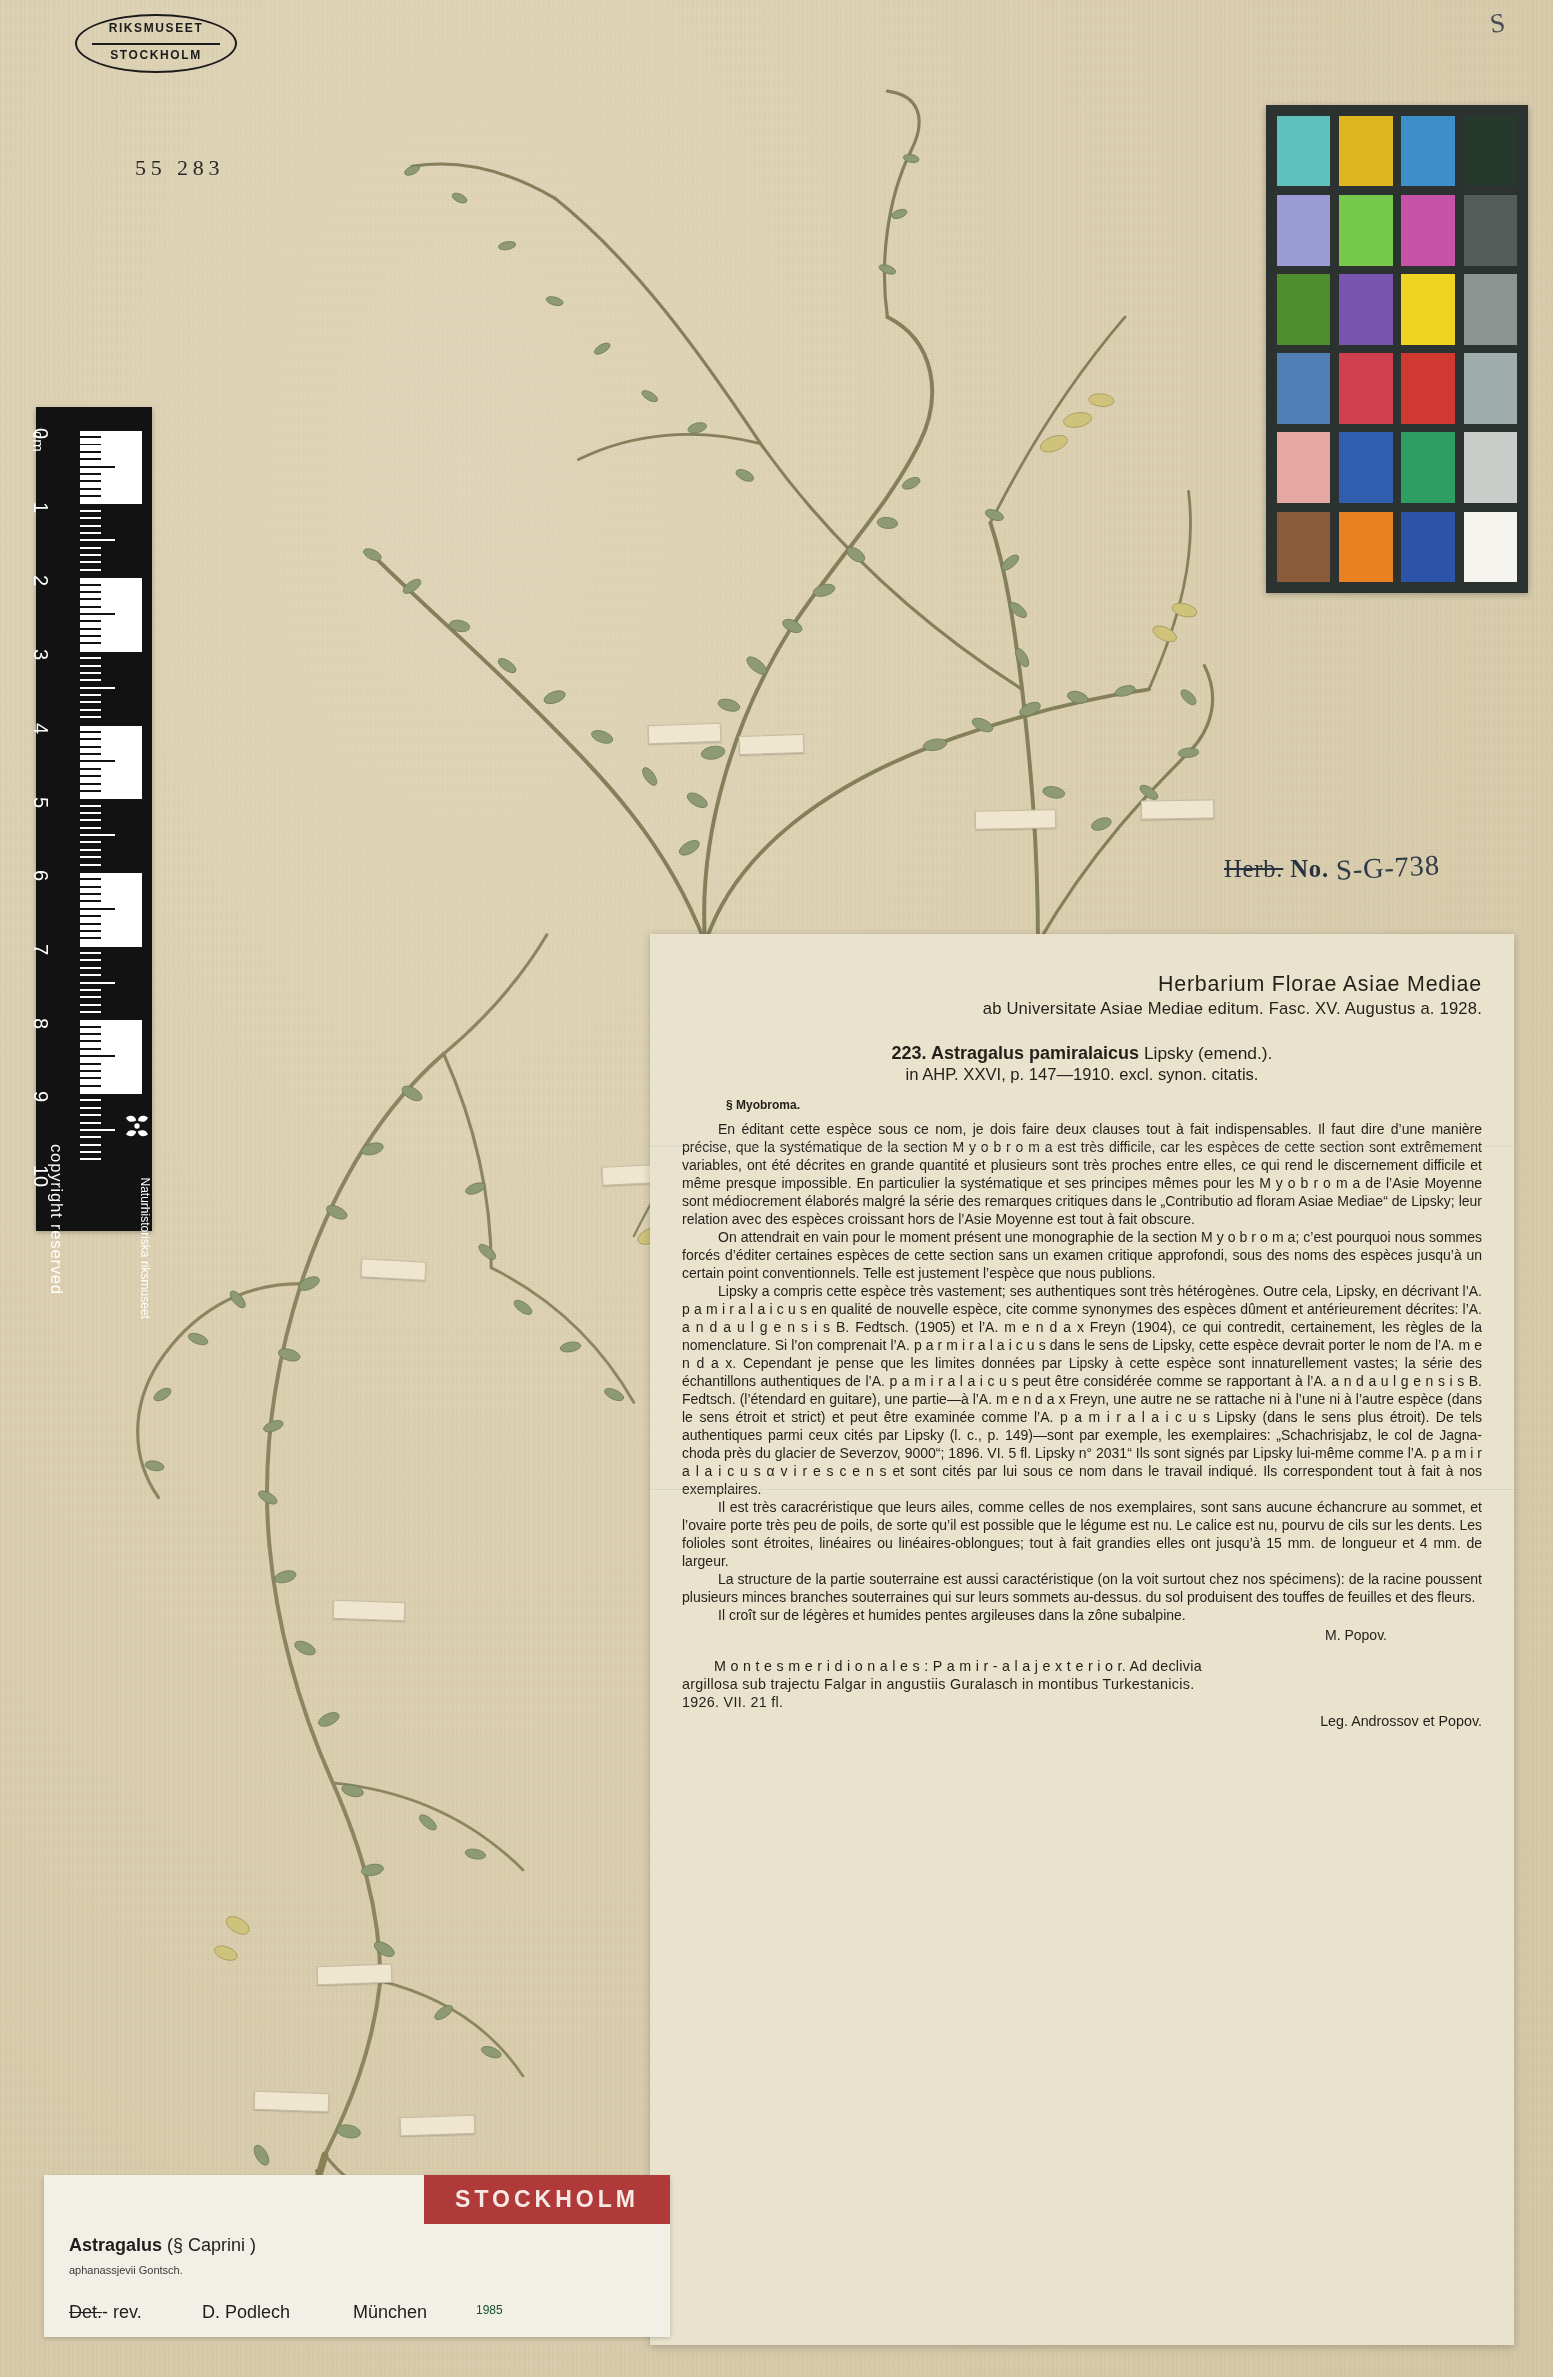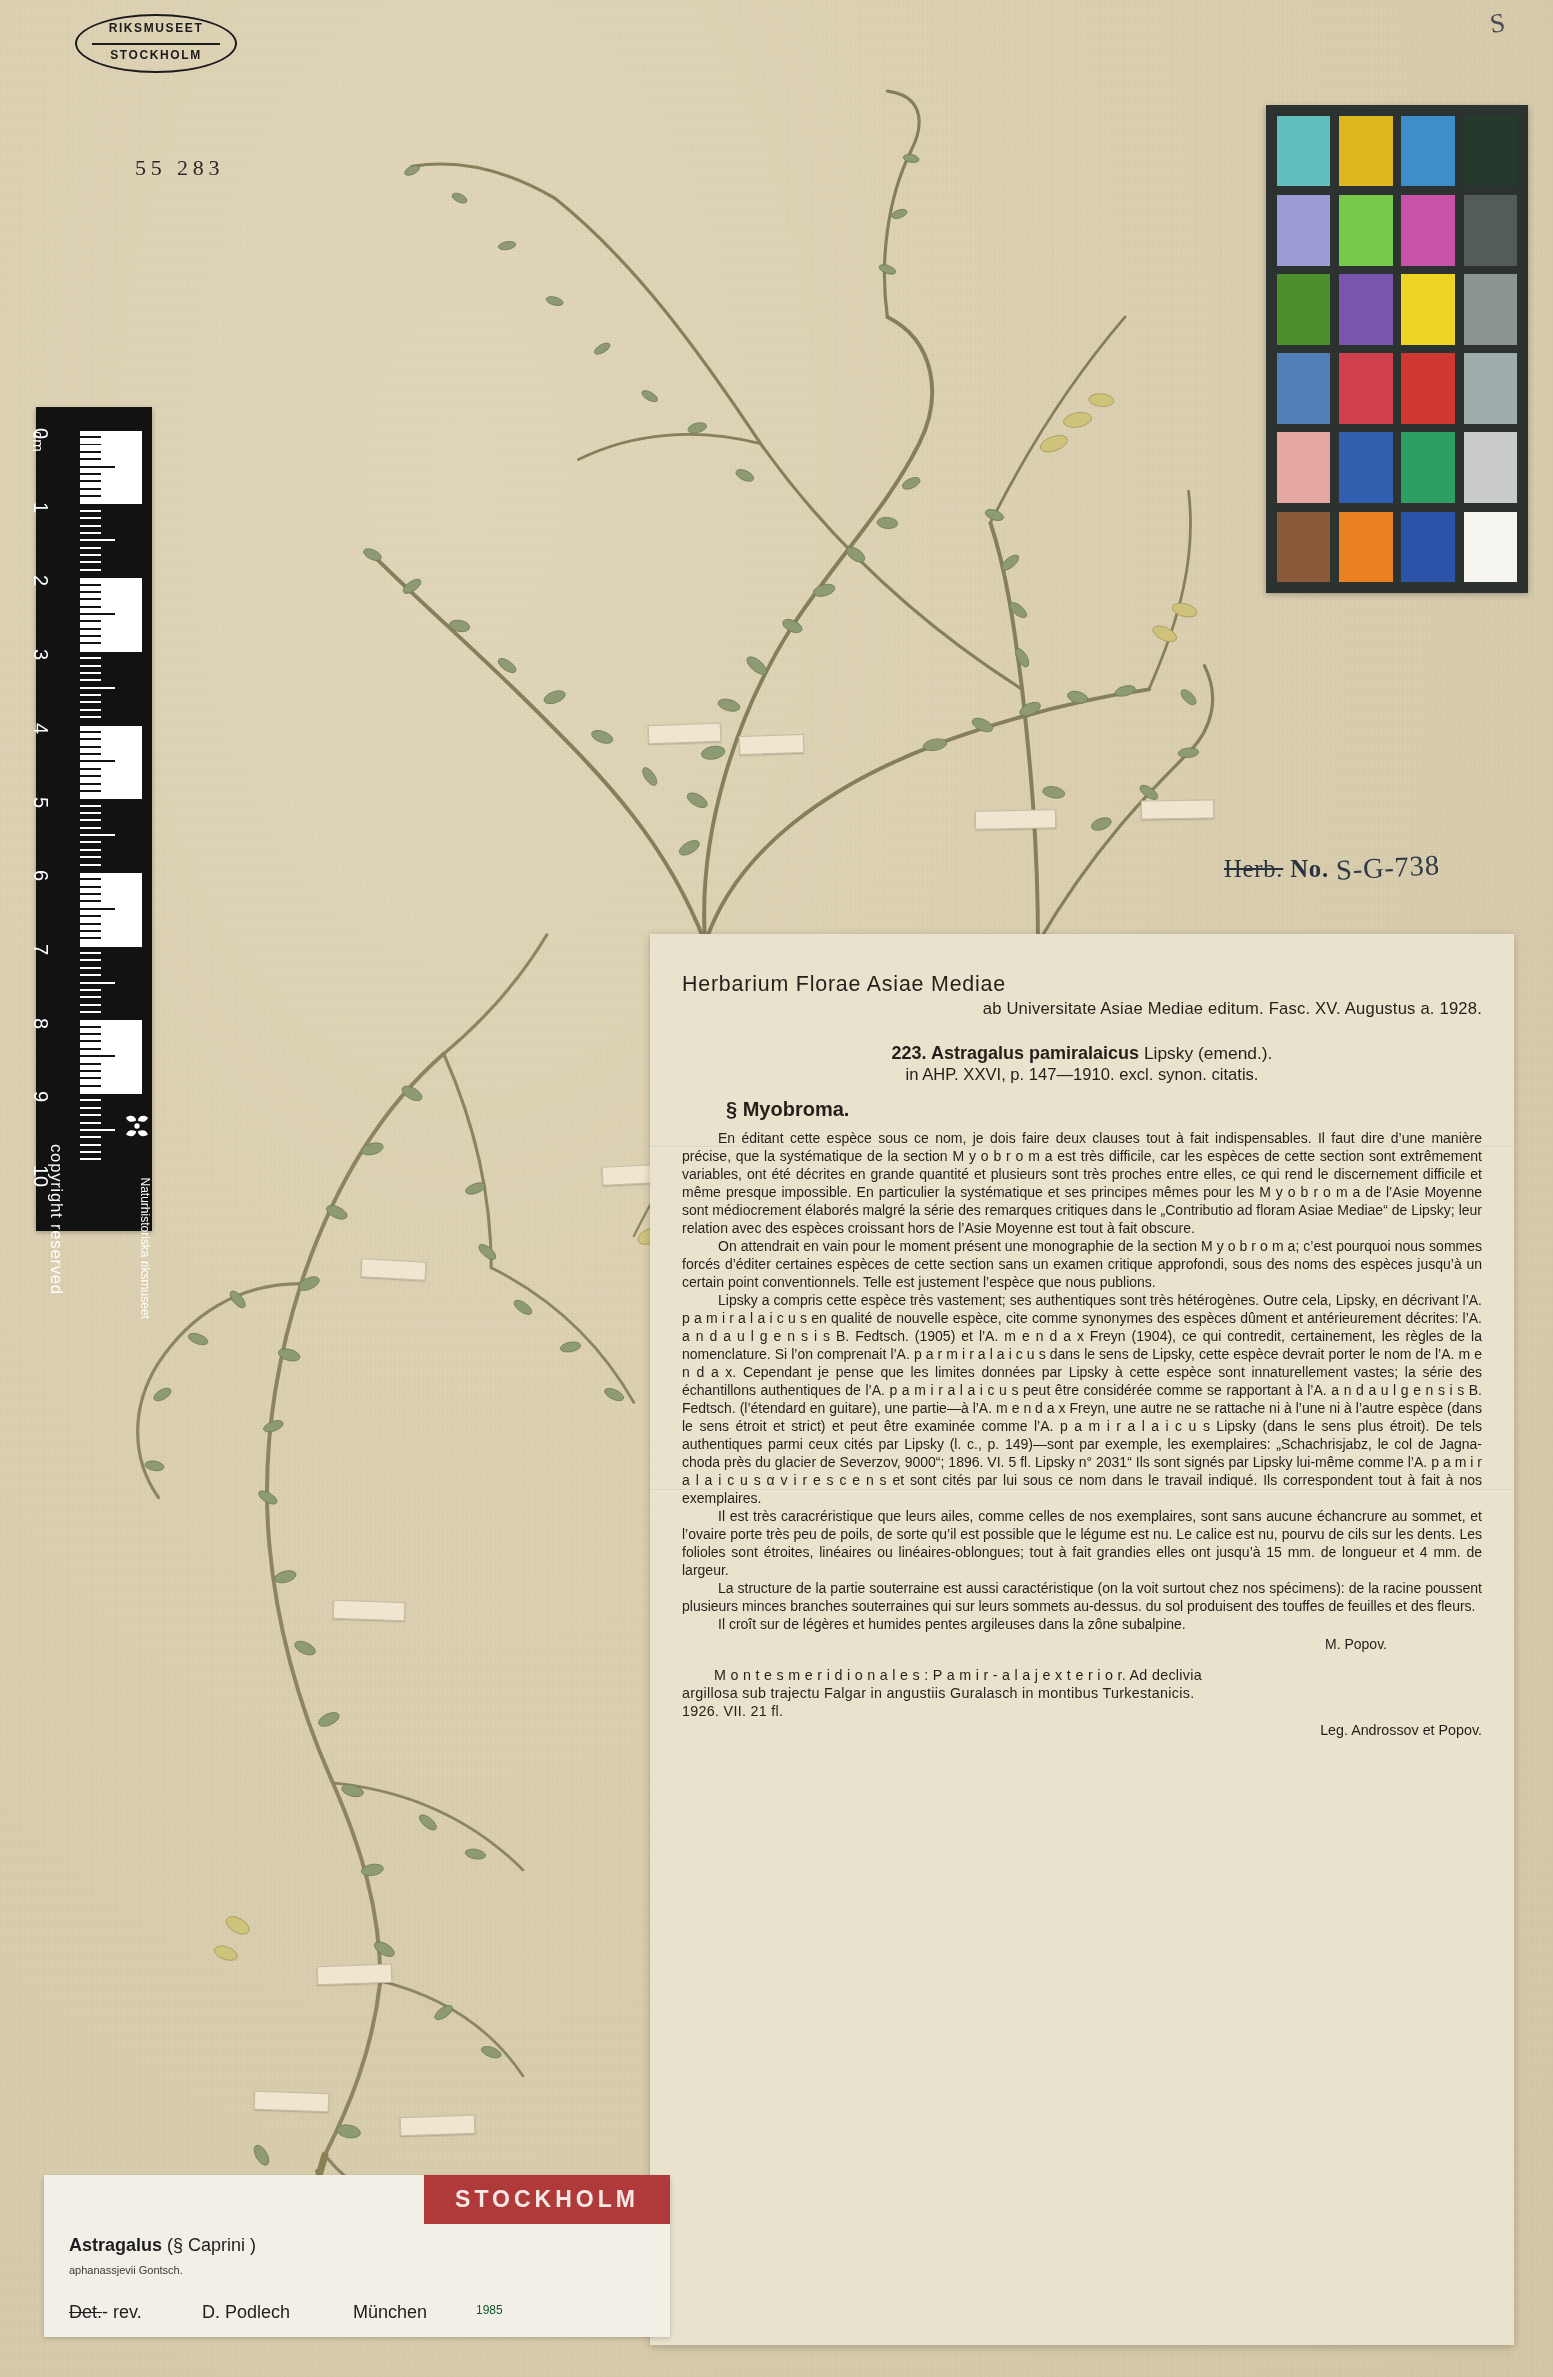--- a/index.html
+++ b/index.html
@@ -141,36 +141,36 @@
     box-shadow:0 1.6px 8px rgba(0,0,0,0.22);
     padding:27px 32px 0 32px;box-sizing:border-box;
     font-family:"Liberation Sans", sans-serif;
     color:#231f19;
   }
   .label-main .fold{
     position:absolute;left:0;right:0;height:2.4px;
     background:linear-gradient(to bottom, rgba(0,0,0,0.10), rgba(255,255,255,0.45));
   }
   .label-main h1{
-    margin:11px 0 1.6px 0;text-align:left;
+    margin:11px 0 1.6px 0;text-align:right;
     font-family:"Liberation Sans", sans-serif;
     font-size:21.4px;font-weight:normal;letter-spacing:0.8px;
   }
   .label-main .subhead{
     text-align:right;font-size:16.6px;margin-bottom:24px;letter-spacing:0.2px;
   }
   .label-main .sp-line{
     text-align:center;font-size:17.4px;margin:4.8px 0 1.6px 0;
   }
   .label-main .sp-line b{font-size:18px;}
   .label-main .sp-ref{
     text-align:center;font-size:16.6px;margin-bottom:12.7px;
   }
   .label-main .section{
-    font-size:20px;font-weight:bold;margin:6.3px 0 8px 44px;
+    font-size:12px;font-weight:bold;margin:6.3px 0 8px 44px;
   }
   .label-main p{
     margin:0 0 0 0;
     font-size:14px;line-height:18px;
     text-align:justify;
     text-indent:36px;
     hyphens:auto;
   }
   .label-main .sig{
     text-align:right;font-size:14px;margin-top:3.2px;padding-right:95px;

